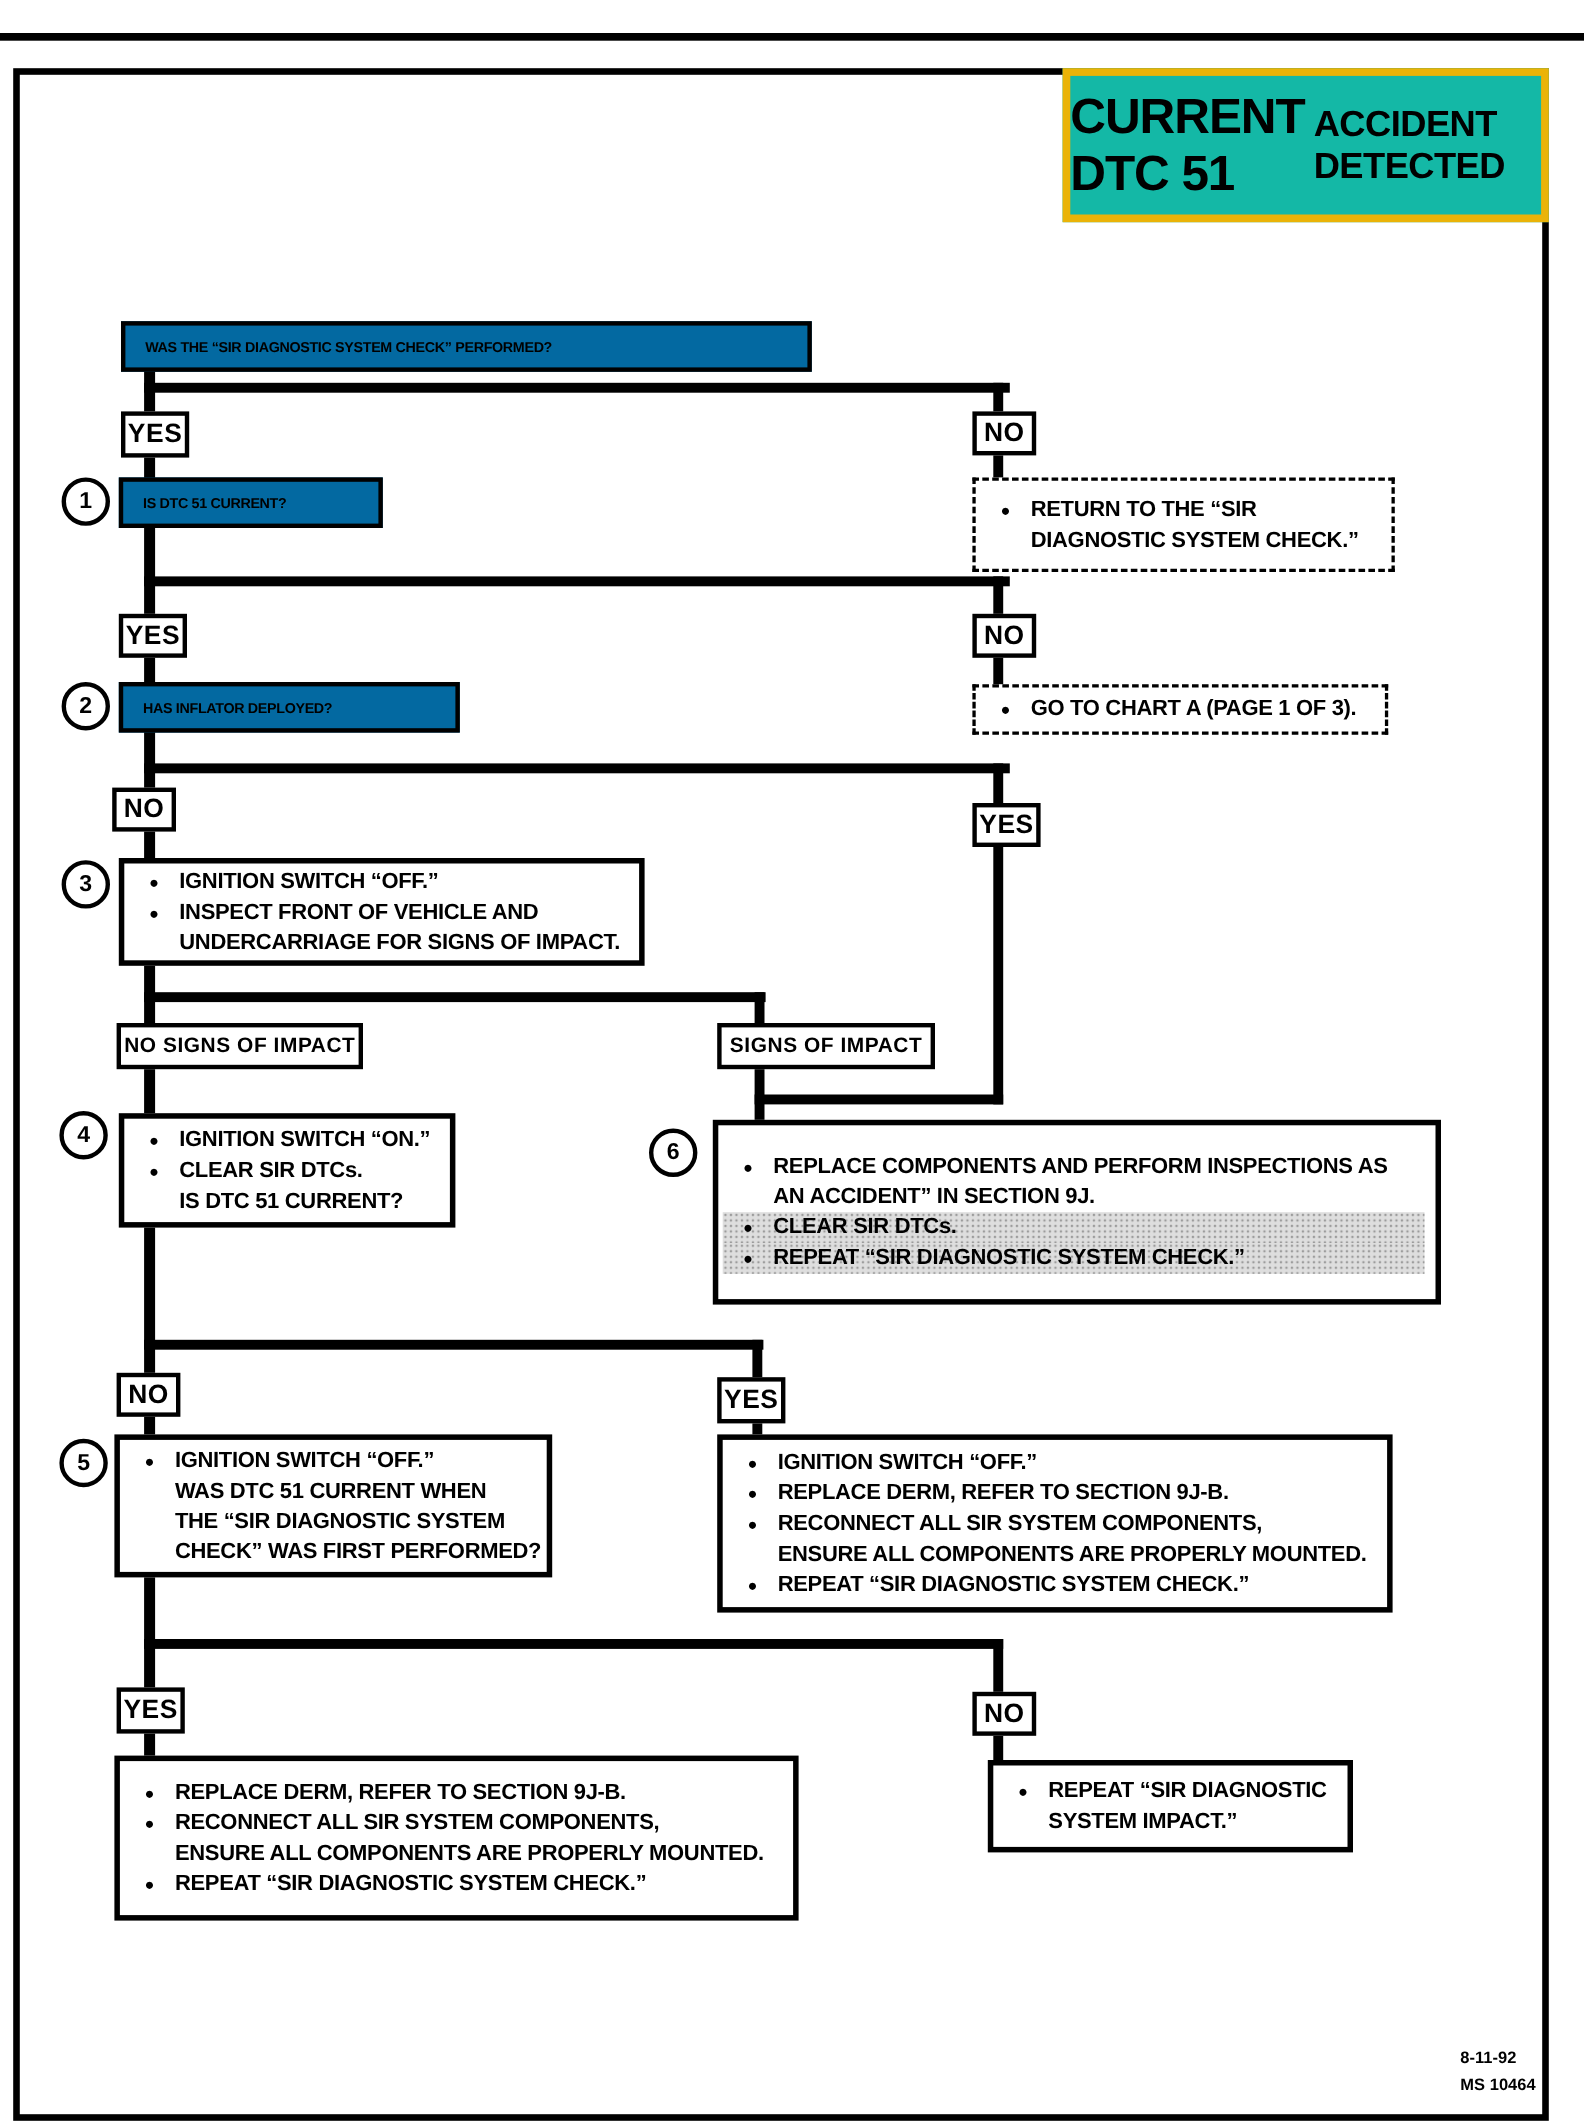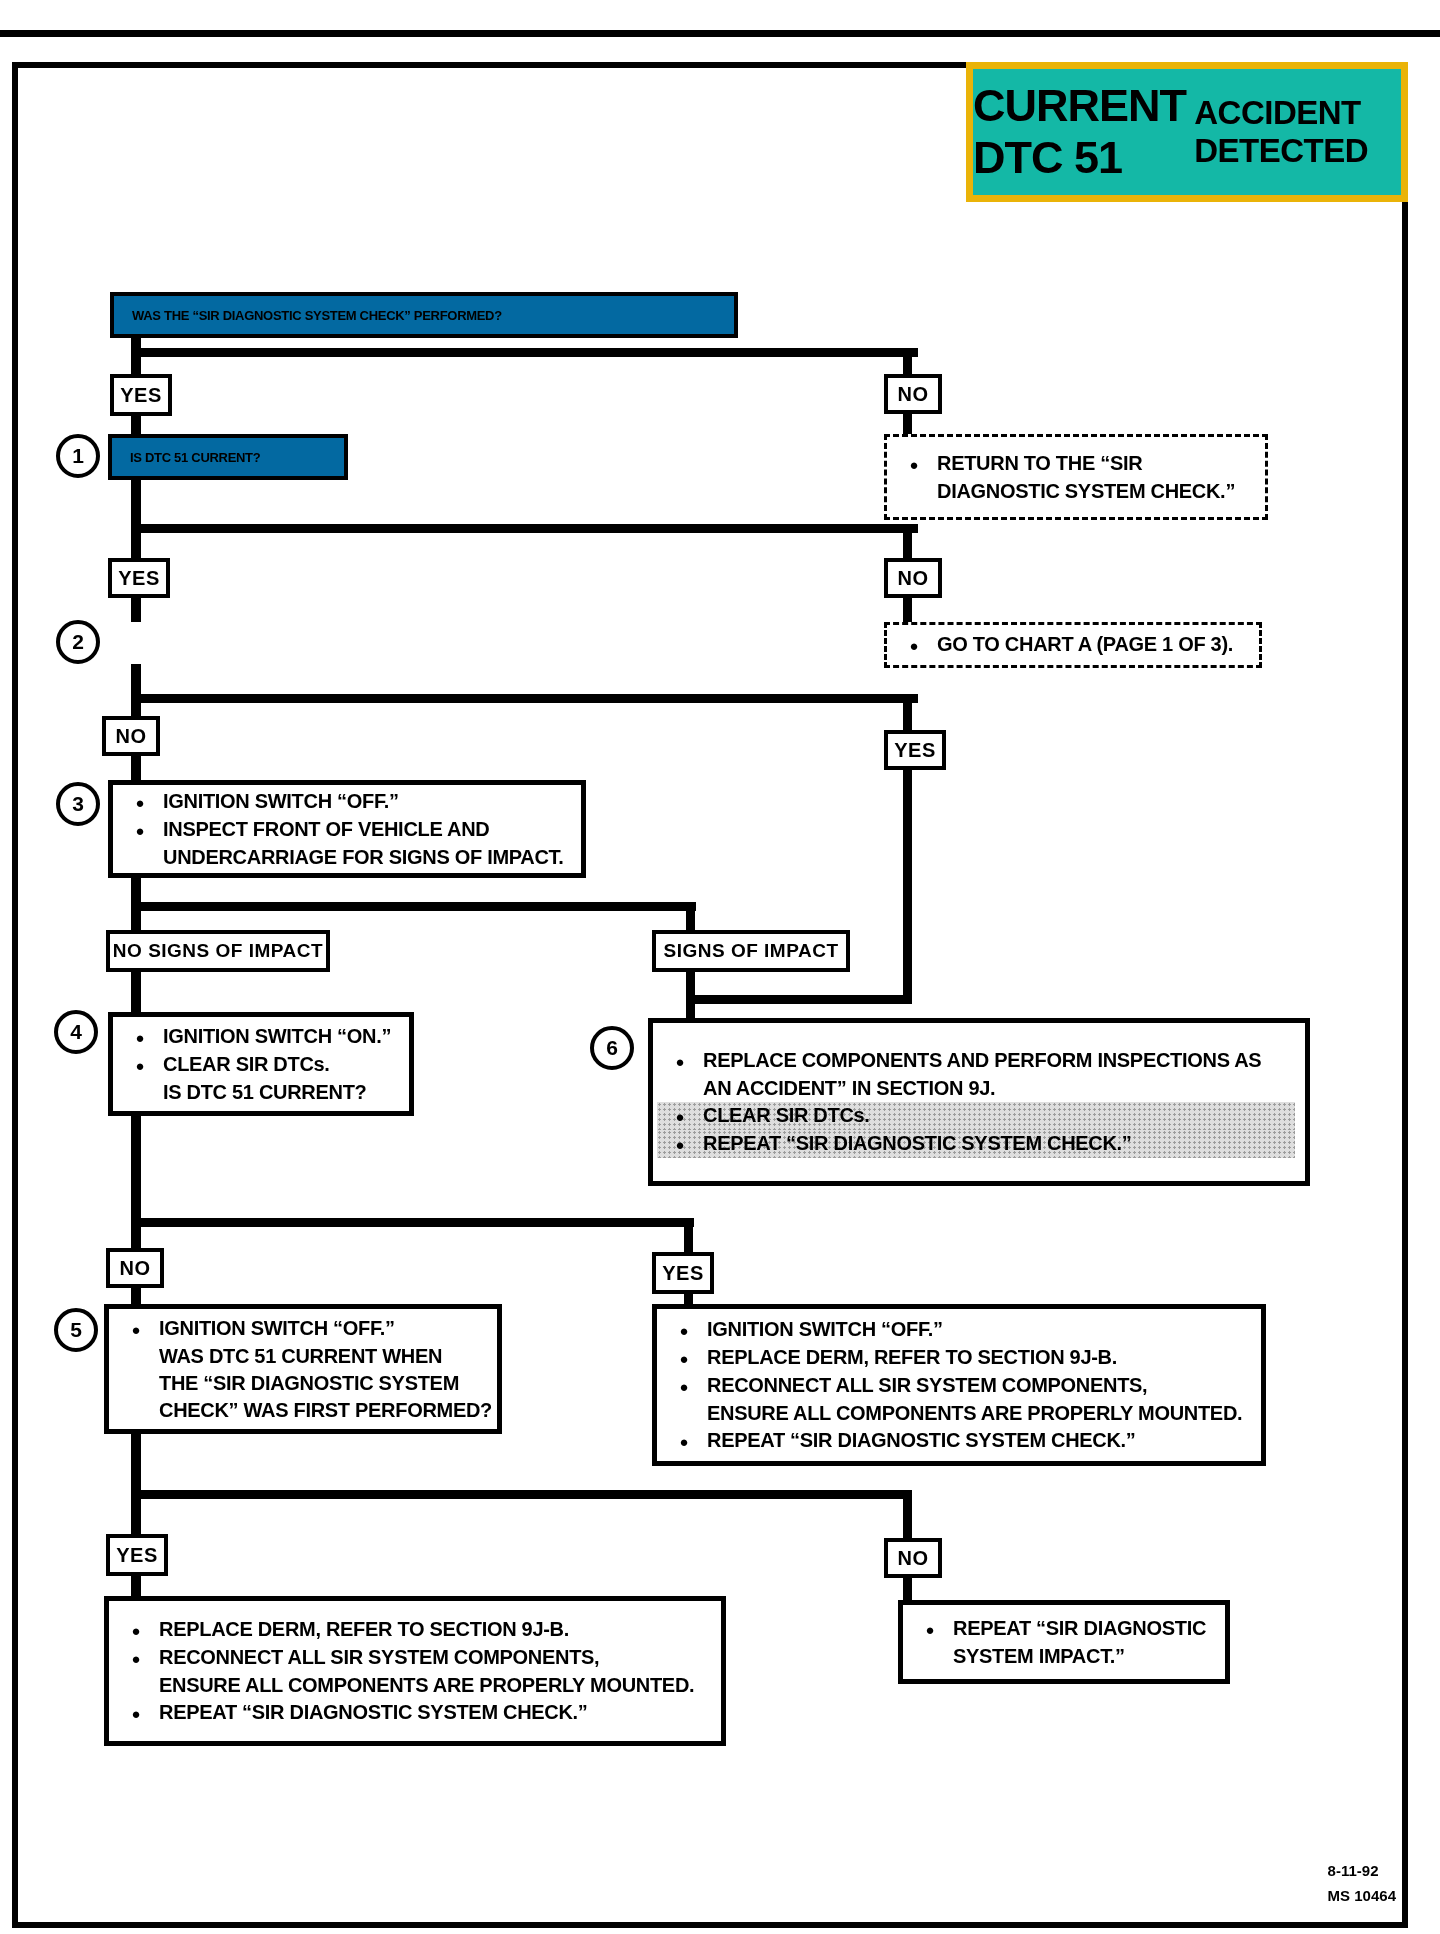--- a/index.html
+++ b/index.html
@@ -5,21 +5,21 @@
   html,body{margin:0;padding:0;background:#fff;}
   .page{position:relative;width:1440px;height:1934px;background:#ffffff;overflow:hidden;
         font-family:"Liberation Sans",sans-serif;font-weight:700;color:#000;}
   
   .ln{position:absolute;background:#000;}
   
   .bx{position:absolute;box-sizing:border-box;border:4px solid #000;background:#0369a1;
       display:flex;align-items:center;padding:0 18px;font-size:13px;letter-spacing:-0.3px;white-space:nowrap;}
   
   .tag{position:absolute;box-sizing:border-box;border:4px solid #000;background:#fff;
-       display:flex;align-items:center;justify-content:center;font-size:20px;letter-spacing:0.5px;}
+       display:flex;align-items:center;justify-content:center;font-size:24px;letter-spacing:0.5px;}
   
   .bigbx{position:absolute;box-sizing:border-box;border:5px solid #000;background:#fff;
          display:flex;flex-direction:column;justify-content:center;padding:8px 10px 8px 4px;}
   .dashedbx{border:3px dashed #000;}
   .row{display:flex;align-items:baseline;font-size:20px;line-height:27px;width:100%;}
   .blt{width:46px;min-width:46px;text-align:center;font-size:15px;}
   .txt{letter-spacing:-0.3px;white-space:nowrap;}
   .hl{background-color:#dedede;
       background-image:radial-gradient(#9c9c9c 1px,rgba(0,0,0,0) 1.4px);
       background-size:5px 5px;}
@@ -95,20 +95,21 @@
       <div class="row">
         <span class="blt"></span>
         <span class="txt">DIAGNOSTIC SYSTEM CHECK.”</span>
       </div>
     </div>
 
   <div class="tag" style="left:108px;top:558px;width:62px;height:40px;">YES</div>
   <div class="tag" style="left:884px;top:558px;width:58px;height:40px;">NO</div>
 
   <div class="circle" style="left:56px;top:620px;">2</div>
+  <div class="bx" style="left:108px;top:620px;width:310px;height:46px;">HAS INFLATOR DEPLOYED?</div>
   <div class="bigbx dashedbx" style="left:884px;top:622px;width:378px;height:46px;">
       <div class="row">
         <span class="blt">●</span>
         <span class="txt">GO TO CHART A (PAGE 1 OF 3).</span>
       </div>
     </div>
 
   <div class="tag" style="left:102px;top:716px;width:58px;height:40px;">NO</div>
   <div class="tag" style="left:884px;top:730px;width:62px;height:40px;">YES</div>
 

